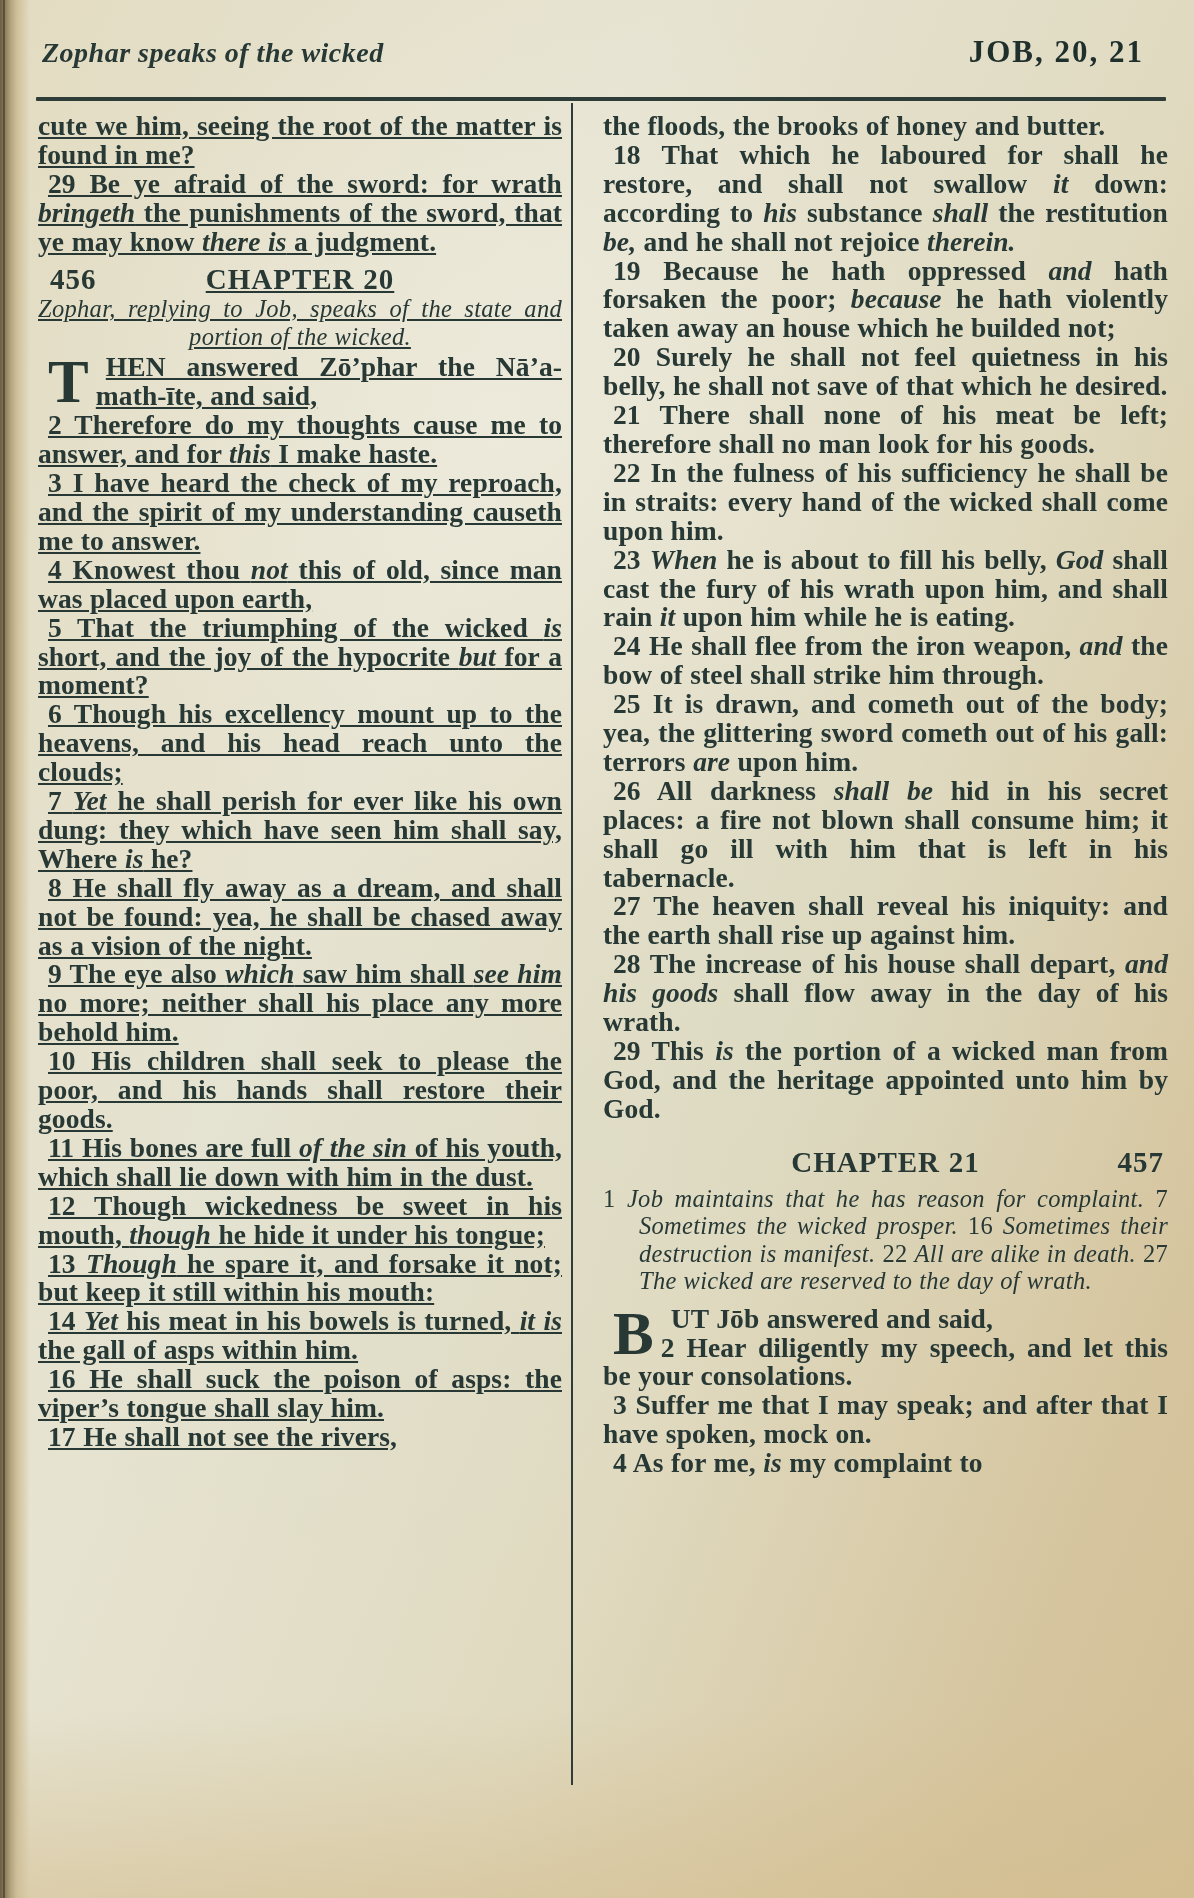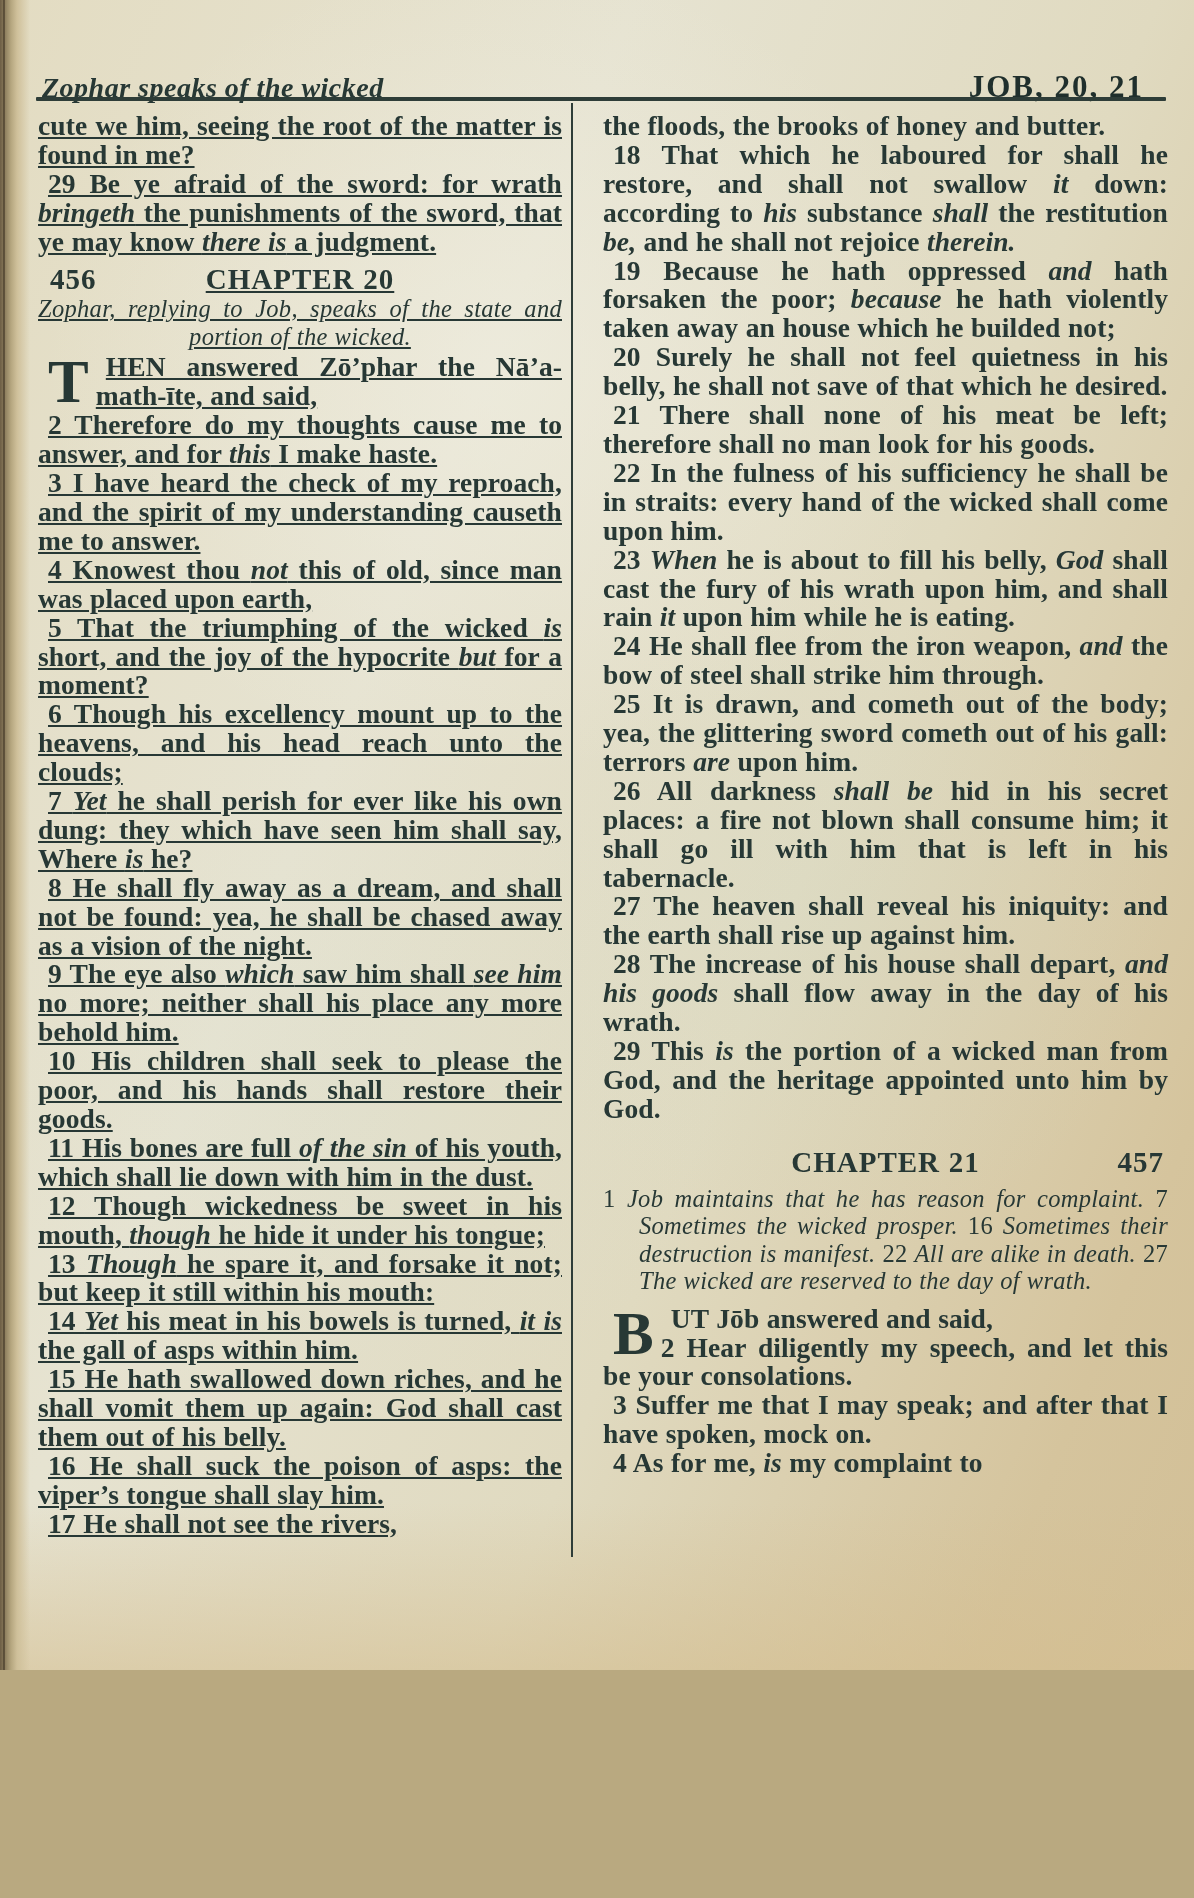--- a/index.html
+++ b/index.html
@@ -1,34 +1,34 @@
 <!DOCTYPE html>
 <html lang="en"><head>
 <meta charset="utf-8">
 <style>
   html,body{margin:0;padding:0;background:#b9a980;}
   .page{
-    position:relative;width:1194px;height:1670px;overflow:hidden;
+    position:relative;width:1194px;height:1898px;overflow:hidden;
     font-family:"Liberation Serif","DejaVu Serif",serif;
     color:#273835;font-weight:700;
     background:
       radial-gradient(ellipse 55% 35% at 42% 22%, rgba(242,240,228,0.55), rgba(242,240,228,0) 70%),
       linear-gradient(to top, rgba(212,189,142,0.55), rgba(212,189,142,0) 10%),
       linear-gradient(112deg,#e3dcc2 0%, #e6e3d1 34%, #e0dac0 62%, #d5c49d 88%, #d2bf96 100%);
   }
   .texture{position:absolute;inset:0;pointer-events:none;
     background:
       radial-gradient(ellipse 40% 28% at 70% 55%, rgba(205,220,205,0.18), rgba(205,220,205,0) 70%),
       radial-gradient(ellipse 45% 30% at 30% 65%, rgba(210,222,210,0.15), rgba(210,222,210,0) 70%);}
   .binding{position:absolute;left:0;top:0;bottom:0;width:30px;
     background:linear-gradient(to right,#6d5e45 0,#8d7e5d 5px,#b5a67f 11px,#cfc09a 17px,rgba(207,192,154,0) 30px);}
   .binding-line{position:absolute;left:3px;top:0;bottom:0;width:2px;background:rgba(58,47,32,0.55);}
   .header{position:absolute;top:34px;left:42px;right:50px;display:flex;justify-content:space-between;align-items:baseline;}
   .running-head{font-style:italic;font-size:28px;letter-spacing:0.5px;}
-  .page-ref{font-size:31px;letter-spacing:2px;color:#1f2f2c;margin-top:35px;}
+  .page-ref{font-size:31px;letter-spacing:2px;color:#1f2f2c;}
   .rule{position:absolute;top:97px;left:36px;width:1130px;height:4px;background:#2e3d38;border-radius:1px;}
   .divider{position:absolute;top:103px;bottom:113px;left:571px;width:2px;background:#2e3d38;}
   .col{position:absolute;top:112px;font-size:27.5px;line-height:28.9px;
     text-align:justify;letter-spacing:0.1px;word-spacing:0.5px;}
   .col-left{left:38px;width:524px;text-decoration:underline;}
   .col-right{left:603px;width:565px;}
   .col p{margin:0;clear:left;}
   .verse{text-indent:10px;}
   .cont{text-indent:0;}
   .summary{font-size:24.5px;line-height:27.5px;font-weight:400;letter-spacing:0.3px;}
@@ -72,21 +72,20 @@
       <p class="verse">5 That the triumphing of the wicked <i>is</i> short, and the joy of the hypocrite <i>but</i> for a moment?</p>
       <p class="verse">6 Though his excellency mount up to the heavens, and his head reach unto the clouds;</p>
       <p class="verse">7 <i>Yet</i> he shall perish for ever like his own dung: they which have seen him shall say, Where <i>is</i> he?</p>
       <p class="verse">8 He shall fly away as a dream, and shall not be found: yea, he shall be chased away as a vision of the night.</p>
       <p class="verse">9 The eye also <i>which</i> saw him shall <i>see him</i> no more; neither shall his place any more behold him.</p>
       <p class="verse">10 His children shall seek to please the poor, and his hands shall restore their goods.</p>
       <p class="verse">11 His bones are full <i>of the sin</i> of his youth, which shall lie down with him in the dust.</p>
       <p class="verse">12 Though wickedness be sweet in his mouth, <i>though</i> he hide it under his tongue;</p>
       <p class="verse">13 <i>Though</i> he spare it, and forsake it not; but keep it still within his mouth:</p>
       <p class="verse">14 <i>Yet</i> his meat in his bowels is turned, <i>it is</i> the gall of asps within him.</p>
-      <p class="verse">15 He hath swallowed down riches, and he shall vomit them up again: God shall cast them out of his belly.</p>
       <p class="verse">16 He shall suck the poison of asps: the viper’s tongue shall slay him.</p>
       <p class="verse">17 He shall not see the rivers,</p>
     </div>
   <div class="col col-right" id="col-right">
       <p class="cont">the floods, the brooks of honey and butter.</p>
       <p class="verse">18 That which he laboured for shall he restore, and shall not swallow <i>it</i> down: according to <i>his</i> substance <i>shall</i> the restitution <i>be,</i> and he shall not rejoice <i>therein.</i></p>
       <p class="verse">19 Because he hath oppressed <i>and</i> hath forsaken the poor; <i>because</i> he hath violently taken away an house which he builded not;</p>
       <p class="verse">20 Surely he shall not feel quietness in his belly, he shall not save of that which he desired.</p>
       <p class="verse">21 There shall none of his meat be left; therefore shall no man look for his goods.</p>
       <p class="verse">22 In the fulness of his sufficiency he shall be in straits: every hand of the wicked shall come upon him.</p>

